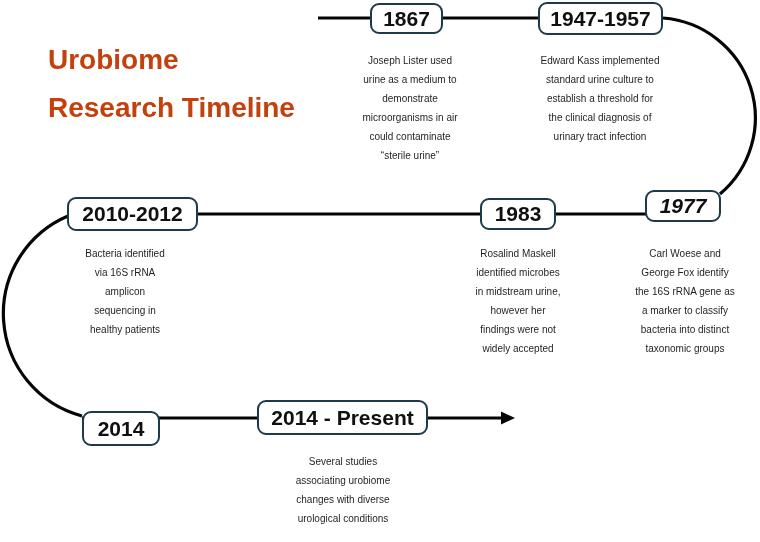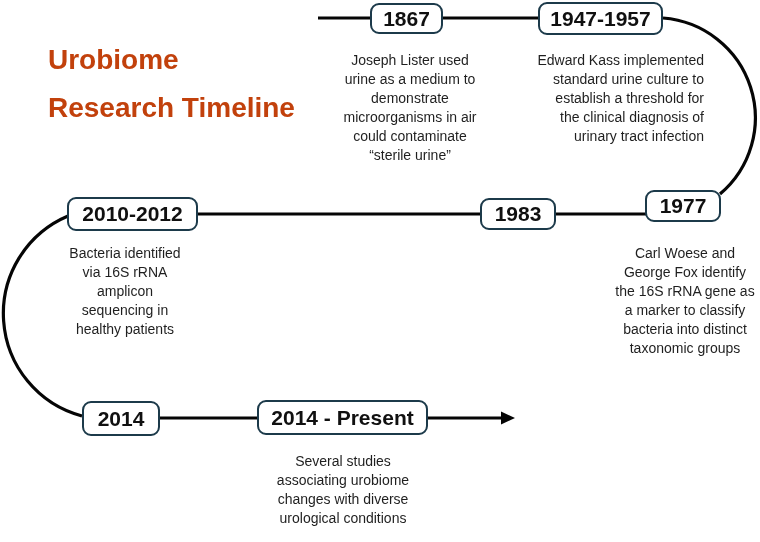--- a/index.html
+++ b/index.html
@@ -50,38 +50,38 @@
     justify-content:center;
     font-weight:bold;
     font-size:21px;
     color:#101010;
     white-space:nowrap;
     padding:0 4px;
   }
   .desc{
     position:absolute;
     z-index:2;
-    font-size:14px;
+    font-size:10px;
     line-height:19px;
     text-align:center;
     color:var(--text,#1f1f1f);
     white-space:pre-line;
   }
   
   .b-1867      {left:370px;top:3px;  width:73px; height:31px;}
   .b-1956-1957 {left:538px;top:2px;  width:125px;height:33px;}
-  .b-1977      {left:645px;top:190px;width:76px; height:32px;}
+  .b-1977      {left:645px;top:190px;width:76px; height:32px;font-style:italic;}
   .b-1983      {left:480px;top:198px;width:76px; height:32px;}
   .b-2010-2011 {left:268px;top:198px;width:134px;height:34px;}
   .b-2010-2012 {left:67px; top:197px;width:131px;height:34px;}
-  .b-2014      {left:82px; top:401px;width:78px; height:35px;}
+  .b-2014      {left:82px; top:411px;width:78px; height:35px;}
   .b-2014-p    {left:257px;top:400px;width:171px;height:35px;}
 
   .d-1867      {left:320px;top:51px; width:180px;}
-  .d-1956-1957 {left:496px;top:51px; width:208px;text-align:right;}
+  .d-1956-1957 {left:496px;top:51px; width:208px;}
   .d-1977      {left:605px;top:244px;width:160px;}
   .d-1983      {left:434px;top:244px;width:168px;}
   .d-2010-2011 {left:258px;top:244px;width:155px;}
   .d-2010-2012 {left:46px; top:244px;width:158px;}
   .d-2014      {left:27px; top:446px;width:182px;}
   .d-2014-p    {left:258px;top:452px;width:170px;}
 </style>
 </head>
 <body>
 
@@ -124,20 +124,26 @@
   <div class="desc d-1977">Carl Woese and
 George Fox identify
 the 16S rRNA gene as
 a marker to classify
 bacteria into distinct
 taxonomic groups</div>
 
   <div class="yearbox b-1983">
     <span>1983</span>
   </div>
+  <div class="desc d-1983">Rosalind Maskell
+identified microbes
+in midstream urine,
+however her
+findings were not
+widely accepted</div>
 
 
   <div class="yearbox b-2010-2012">
     <span>2010-2012</span>
   </div>
   <div class="desc d-2010-2012">Bacteria identified
 via 16S rRNA
 amplicon
 sequencing in
 healthy patients</div>

